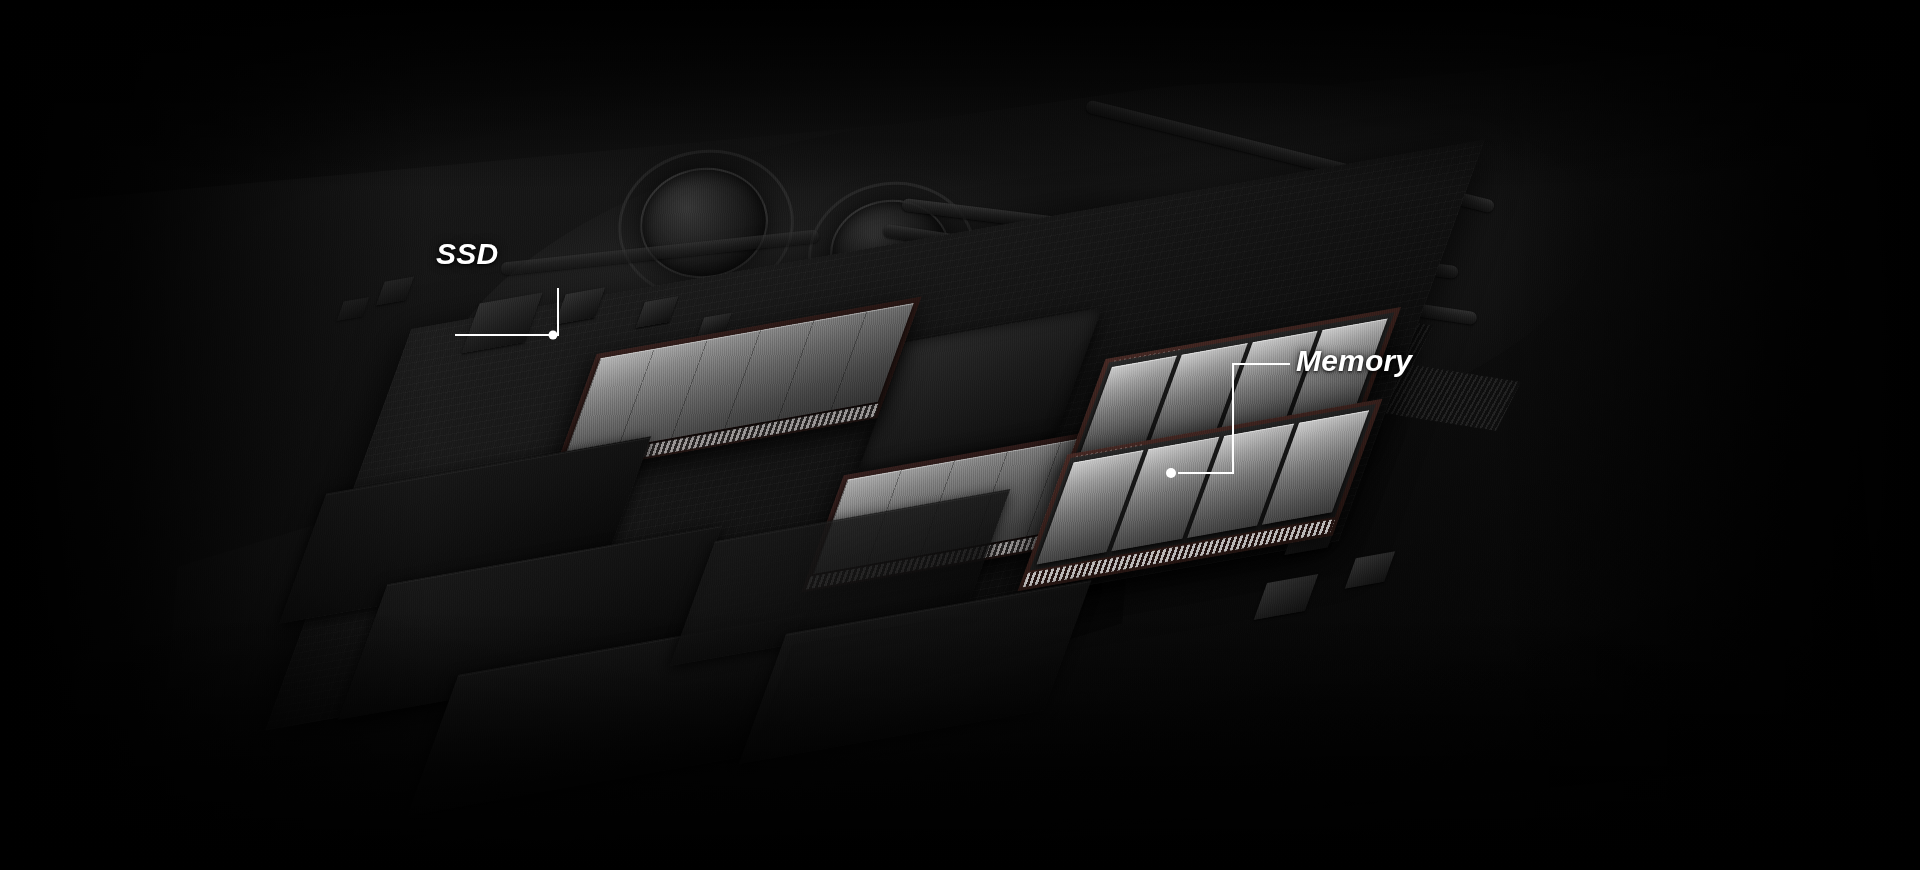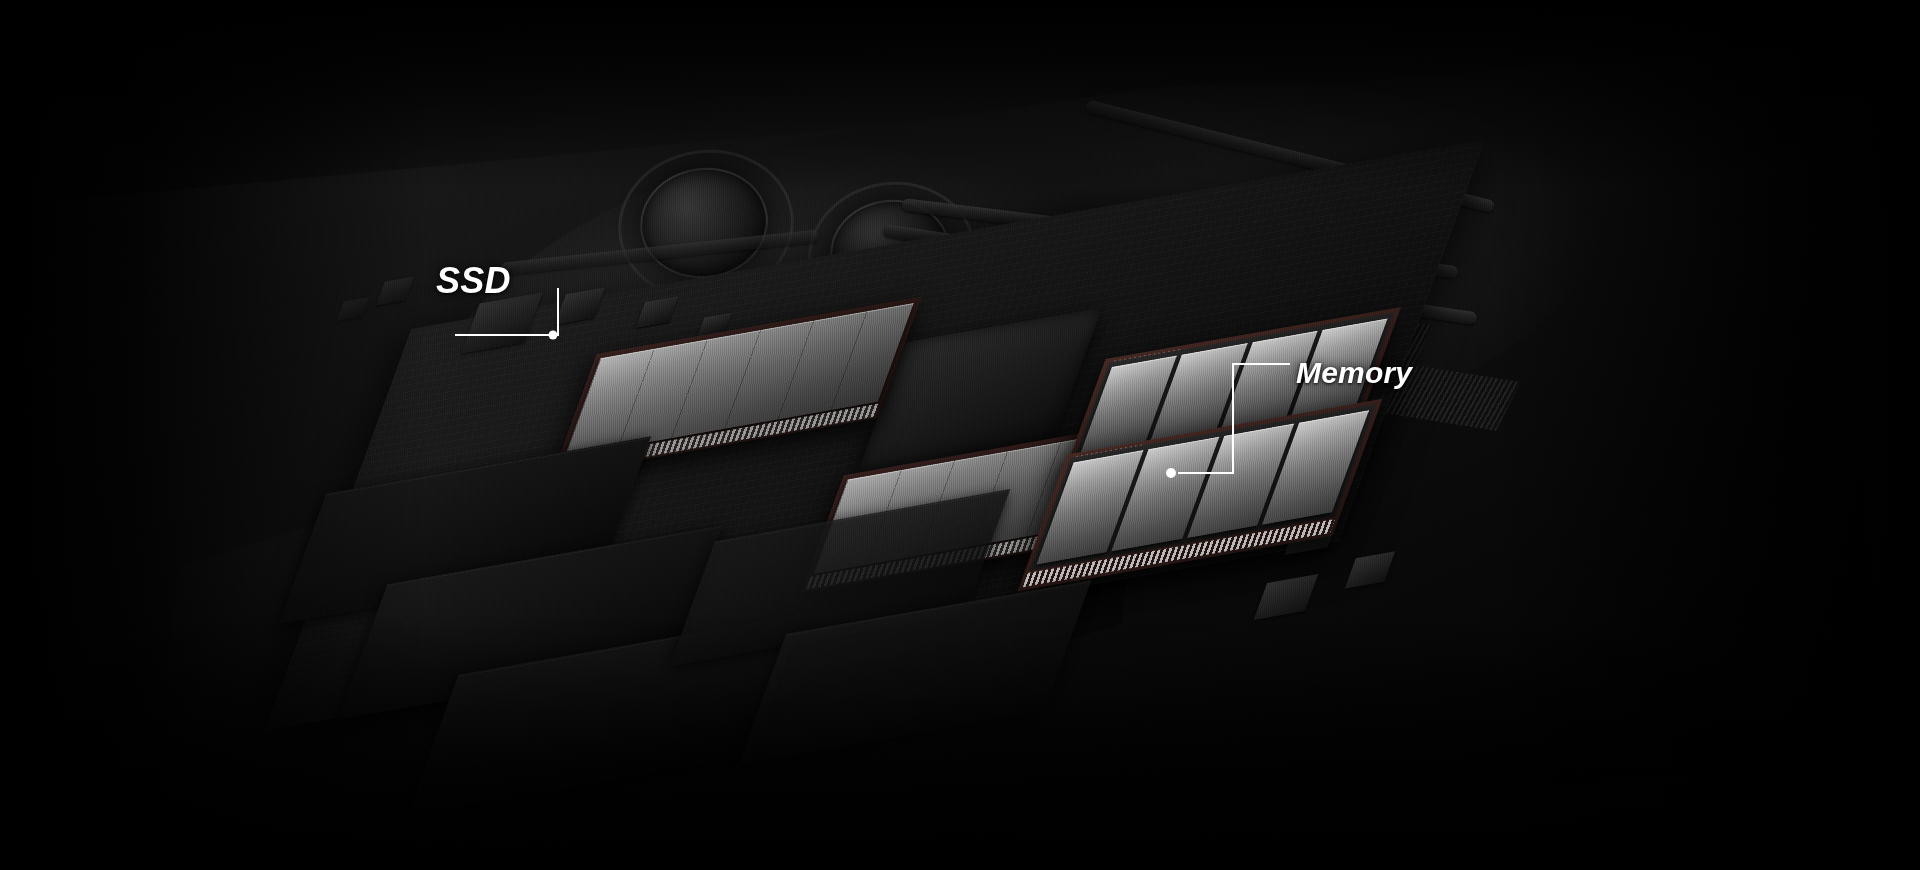--- a/index.html
+++ b/index.html
@@ -229,22 +229,22 @@
     position:absolute;
     color:#ffffff;
     font-family:"Liberation Sans", sans-serif;
     font-weight:700;
     font-style:italic;
     letter-spacing:.2px;
     white-space:nowrap;
     text-shadow:0 1px 3px rgba(0,0,0,.9), 0 0 10px rgba(0,0,0,.7);
     line-height:1;
   }
-  #label-ssd    { left:436px;  top:263px; font-size:36px; }
-  #label-memory { left:1296px; top:358px; font-size:30px; }
+  #label-ssd    { left:436px;  top:239px; font-size:30px; }
+  #label-memory { left:1296px; top:346px; font-size:30px; }
 </style>
 </head>
 <body>
 
 <div id="stage">
 
   <div class="bg-base"></div>
 
   <div class="photo">
 

